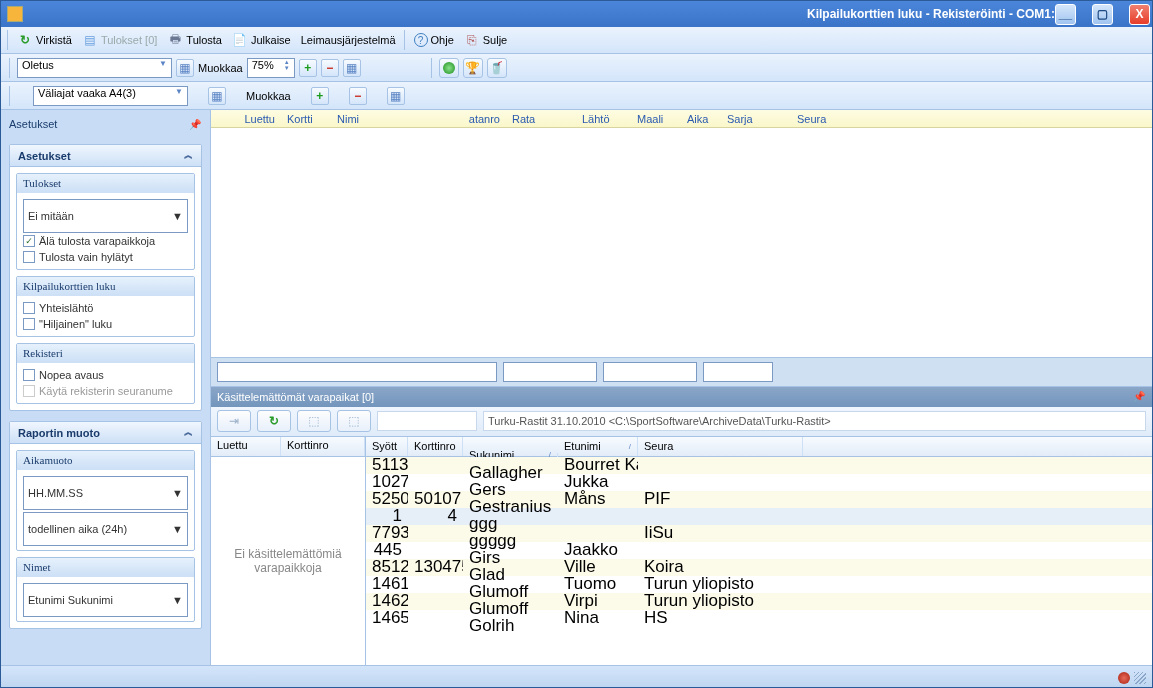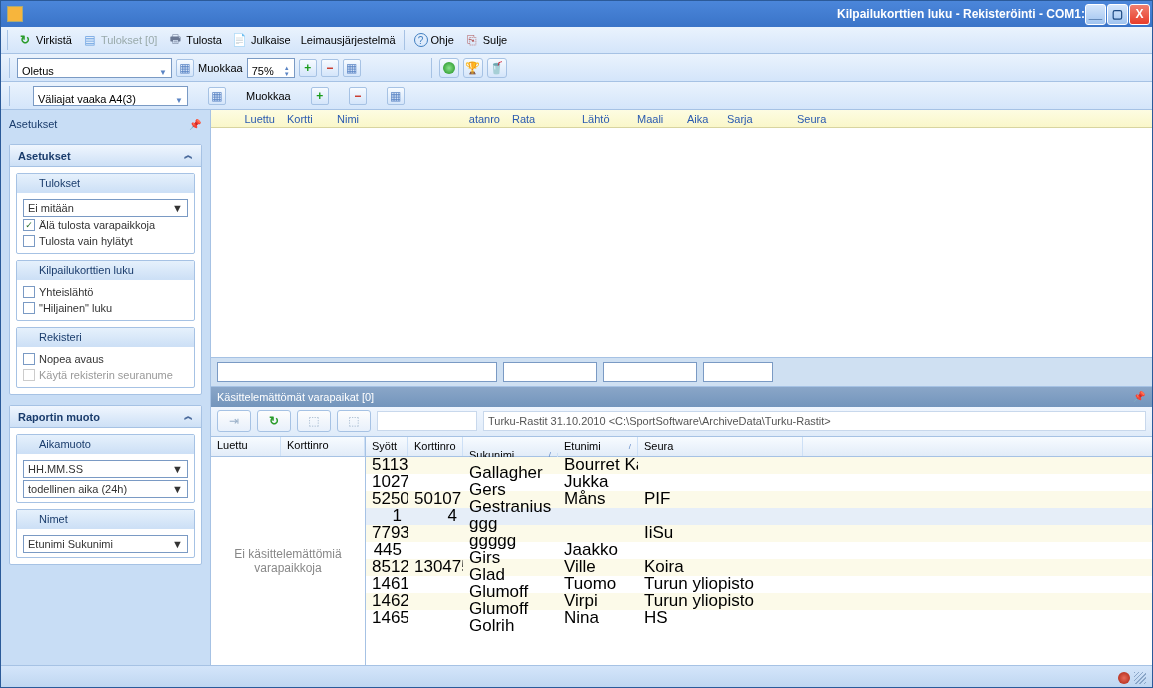--- a/index.html
+++ b/index.html
@@ -2,65 +2,65 @@
 <html><head>
 <meta charset="utf-8">
 <style>
 * { margin: 0; padding: 0; box-sizing: border-box; font-family: Tahoma, Arial, sans-serif; }
 body { width: 1153px; height: 688px; background: #fff; overflow: hidden; border: 1px solid #2b5a99; }
 
 
 .titlebar { height: 26px; background: linear-gradient(#4b86da, #3a74c8); display: flex; align-items: center; padding: 0 2px 0 6px; color: #fff; font-weight: bold; font-size: 12px; text-align: right; }
 .titlebar-icon { width: 16px; height: 16px; background: #f7b53c; border: 1px solid #aa7; margin-right: 4px; display: inline-block; }
 .titlebar-title { flex: 1; }
-.titlebar-btns { display: flex; gap: 1px; }
+.titlebar-btns { display: flex; gap: 16px; }
 .tbtn { width: 21px; height: 21px; border: 1px solid #fff; border-radius: 3px; display: flex; align-items: center; justify-content: center; font-size: 12px; font-weight: bold; cursor: pointer; }
 .tbtn.min, .tbtn.max { background: linear-gradient(#d5e6fb, #a0c4f0); color: #1c4982; }
 .tbtn.close { background: linear-gradient(#f08070, #e83c2a); color: #fff; }
 
 
 .toolbar { height: 27px; background: linear-gradient(#eaf3fd, #d4e5fa); border-bottom: 1px solid #a6c2e4; display: flex; align-items: center; padding: 0 4px; font-size: 11px; gap: 2px; }
 .tb-item { display: flex; align-items: center; gap: 3px; padding: 2px 4px; cursor: pointer; border-radius: 2px; }
 .tb-item.disabled { color: #9aa; }
 .tb-sep { width: 2px; height: 20px; border-left: 1px solid #a6c2e4; margin: 0 2px; }
 .icon16 { width: 16px; height: 16px; display: inline-flex; align-items: center; justify-content: center; font-size: 12px; }
 .ic-refresh { color: #2a9c2a; font-weight: bold; }
 .ic-print { color: #6a7893; }
 .ic-doc { color: #6aa0e0; }
 .ic-help { color: #3f7ec0; border: 1px solid #3f7ec0; border-radius: 50%; width: 14px; height: 14px; font-size: 10px; }
 .ic-exit { color: #b05050; }
 
 
 .toolbar2 { height: 28px; background: linear-gradient(#eaf3fd, #d4e5fa); border-bottom: 1px solid #a6c2e4; display: flex; align-items: center; padding: 2px 6px; font-size: 11px; gap: 4px; }
 .toolbar3 { height: 28px; background: linear-gradient(#eaf3fd, #d4e5fa); border-bottom: 1px solid #a6c2e4; display: flex; align-items: center; padding: 2px 6px; font-size: 11px; gap: 20px; }
-.combo { border: 1px solid #7a9ac4; background: #fff; height: 20px; font-size: 11px; padding: 0 4px; display: flex; align-items: flex-end; justify-content: space-between; }
+.combo { border: 1px solid #7a9ac4; background: #fff; height: 20px; font-size: 11px; padding: 0 4px; display: flex; align-items: flex-start; justify-content: space-between; }
 .combo .chev { color: #5a84c4; font-size: 8px; }
 .sm-btn { width: 18px; height: 18px; border: 1px solid #a6c2e4; background: linear-gradient(#f7fbff, #d4e5fa); border-radius: 2px; display: flex; align-items: center; justify-content: center; font-size: 12px; cursor: pointer; }
 .sm-btn.plus { color: #1a9c1a; font-weight: bold; }
 .sm-btn.minus { color: #c82a1a; font-weight: bold; }
 .sm-btn.grid { color: #5a84c4; }
 .circle-btn { width: 20px; height: 20px; border: 1px solid #a6c2e4; border-radius: 3px; background: linear-gradient(#f7fbff, #d4e5fa); display: flex; align-items: center; justify-content: center; cursor: pointer; }
 .grn-dot { width: 12px; height: 12px; border-radius: 50%; background: radial-gradient(#8be28b, #1a8c1a); }
 .cup-ic { color: #e0a020; font-size: 12px; }
 
 
 .main { display: flex; height: calc(688px - 26px - 27px - 28px - 28px - 24px); }
 .sidebar { width: 210px; background: #c8ddf5; border-right: 1px solid #a6c2e4; padding: 4px; overflow: hidden; }
 .sb-hdr { height: 20px; background: #c8ddf5; display: flex; align-items: center; padding: 0 4px; font-size: 11px; color: #1a3c6c; justify-content: space-between; }
 .pin-icon { font-size: 10px; color: #4a6a9c; cursor: pointer; }
 .sb-panel { border: 1px solid #a6c2e4; margin: 10px 4px 6px; background: #fff; border-radius: 2px; }
 .sb-phdr { background: linear-gradient(#f0f6fe, #cde0f6); height: 22px; display: flex; align-items: center; padding: 0 8px; font-size: 11px; font-weight: bold; color: #1a3c6c; justify-content: space-between; border-bottom: 1px solid #a6c2e4; }
 .chev-up { color: #4a6a9c; font-size: 9px; }
 .sb-group { border: 1px solid #a6c2e4; margin: 6px; border-radius: 2px; }
-.sb-ghdr { background: linear-gradient(#e6f1fc, #cde0f6); padding: 3px 22px; font-size: 11px; color: #1a3c6c; border-bottom: 1px solid #cde0f6; }
+.sb-ghdr { background: linear-gradient(#e6f1fc, #cde0f6); padding: 3px 6px; font-size: 11px; color: #1a3c6c; border-bottom: 1px solid #cde0f6; font-family: Liberation Serif, serif; }
 .sb-gbody { padding: 4px 6px; font-size: 11px; color: #333; }
 .sb-row { display: flex; align-items: center; gap: 4px; padding: 2px 0; }
 .sb-row.disabled { color: #999; }
 .cb { width: 12px; height: 12px; border: 1px solid #7a9ac4; background: #fff; display: inline-flex; align-items: center; justify-content: center; font-size: 9px; color: #2a6c2a; }
-.mini-combo { width: 100%; border: 1px solid #7a9ac4; background: #fff; height: 18px; padding: 8px 4px; font-size: 11px; display: flex; justify-content: space-between; align-items: center; margin-top: 2px; }
+.mini-combo { width: 100%; border: 1px solid #7a9ac4; background: #fff; height: 18px; padding: 16px 4px; font-size: 11px; display: flex; justify-content: space-between; align-items: center; margin-top: 2px; }
 
 
 .content { flex: 1; display: flex; flex-direction: column; background: #fff; }
 .col-headers { height: 18px; background: linear-gradient(#fdfce2, #faf7ca); border-bottom: 1px solid #d8d4a0; display: flex; font-size: 11px; color: #2a5ab0; align-items: center; }
 .ch { padding: 0 6px; }
 .upper-blank { flex: 1; background: #fff; }
 .input-bar { height: 30px; background: #cfe0f2; border-top: 1px solid #a6c2e4; border-bottom: 1px solid #a6c2e4; display: flex; align-items: center; padding: 0 6px; gap: 6px; }
 .input-bar input { border: 1px solid #7a9ac4; height: 20px; background: #fff; font-size: 11px; padding: 0 4px; }
 
 .section-hdr { height: 20px; background: linear-gradient(#8aa6c8, #7395bc); color: #fff; font-size: 11px; display: flex; align-items: center; padding: 0 6px; justify-content: space-between; }

